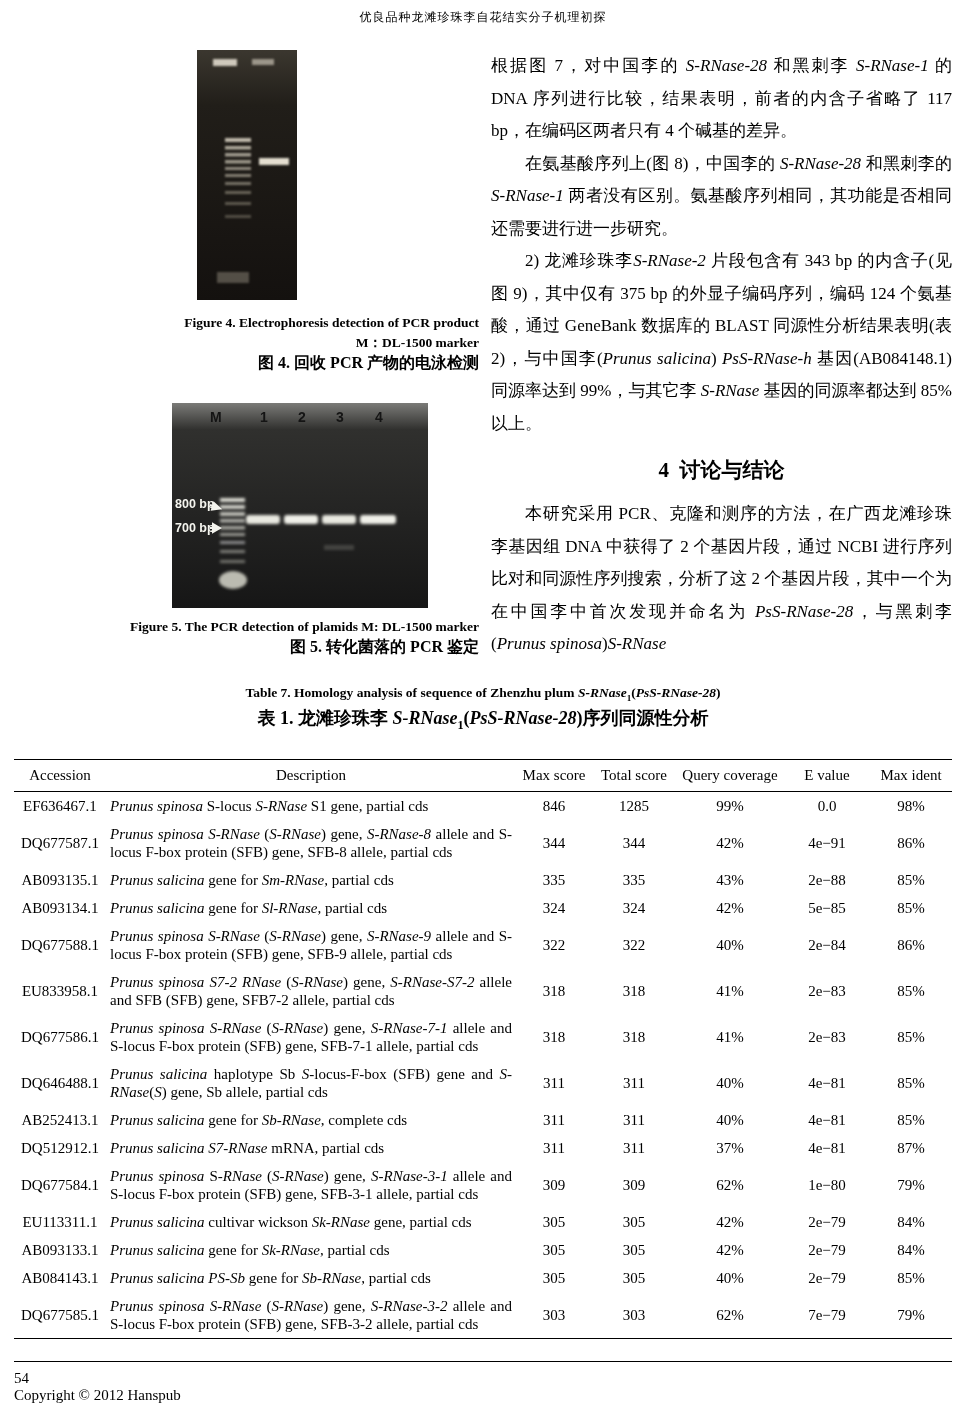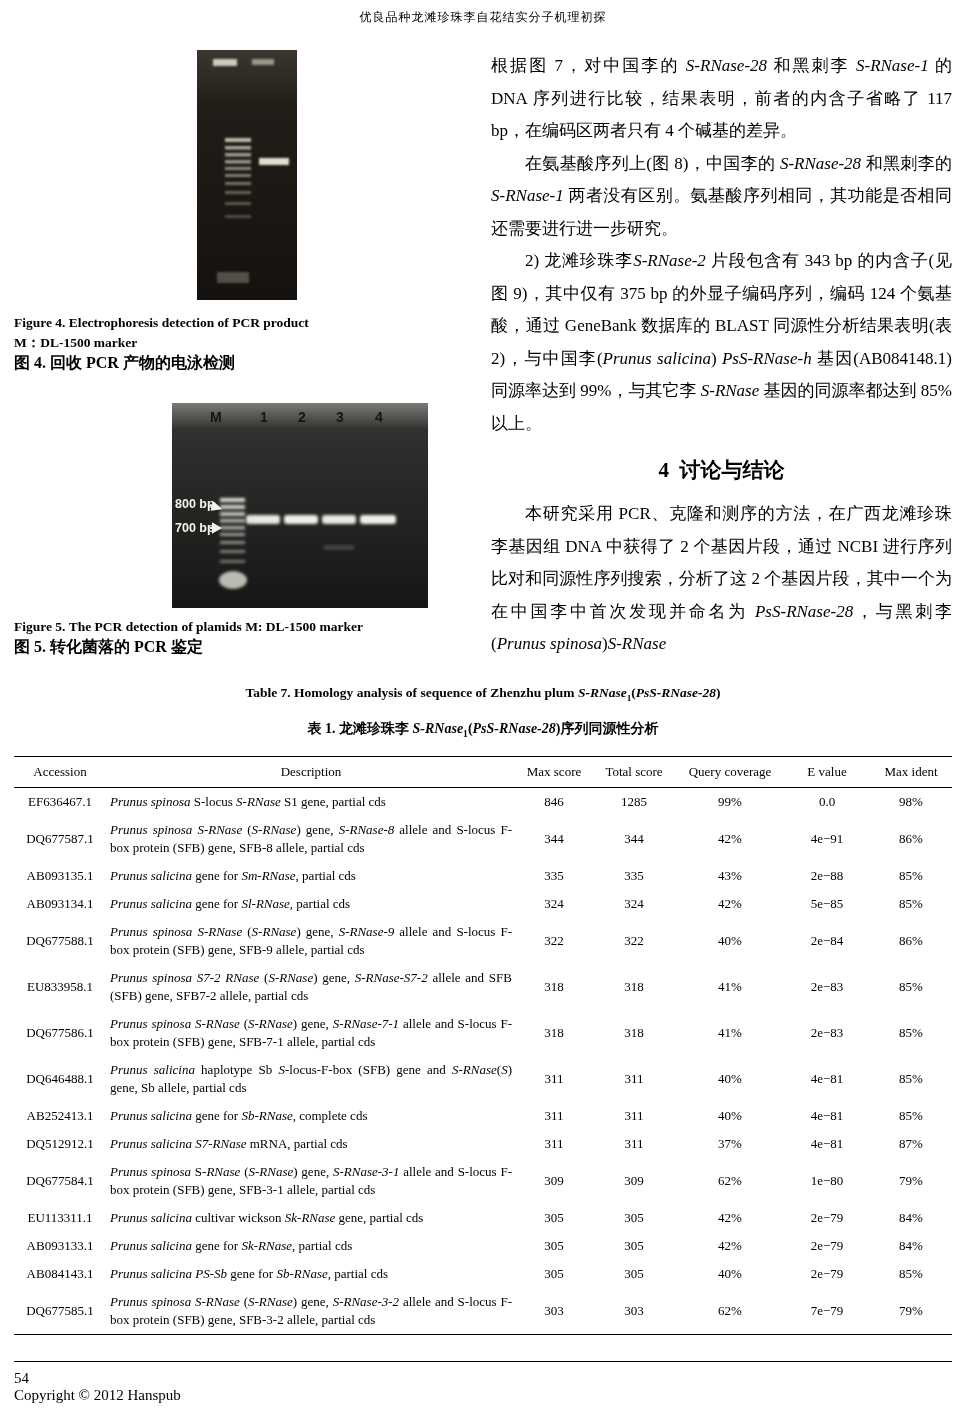--- a/index.html
+++ b/index.html
@@ -15,21 +15,21 @@
     text-align:center; padding-top:9px; font-size:12px; letter-spacing:1px;
   }
 
   .content { display:flex; padding:0 14px; margin-top:24px; }
   .col-left { width:465px; flex:0 0 465px; }
   .col-right { flex:1; margin-left:12px; font-size:17px; line-height:32.5px; text-align:justify; }
 
   .figure { text-align:center; }
   .gel4 { display:inline-block; width:100px; height:250px; line-height:0; }
   .fig-captions { margin-top:9px; }
-  .fig-caption { font-weight:bold; font-size:13.5px; line-height:20px; text-align:left; }
+  .fig-caption { font-weight:bold; font-size:13.5px; line-height:20px; text-align:right; }
   .fig-caption.zh { font-size:16px; }
 
   .fig5 { margin-top:30px; }
   .gel5-wrap { width:256px; height:205px; position:relative; margin-left:158px; line-height:0; }
   .gel5-wrap svg { position:absolute; left:0; top:0; }
   .lane-label {
     position:absolute; top:6px; color:#141414; font-size:14px; font-weight:bold;
     font-family:"Liberation Sans","DejaVu Sans",sans-serif; line-height:16px; z-index:2;
   }
   .bp-label {
@@ -41,23 +41,23 @@
 
   .para { margin:0; }
   .para.indent { text-indent:2em; }
   .section-heading {
     font-size:21px; font-weight:bold; margin:15px 0 13px 0; white-space:pre-wrap;
     line-height:30px; text-align:center; text-indent:0;
   }
 
   .table-block { padding:0 14px; margin-top:22px; }
   .table-caption { text-align:center; font-weight:bold; font-size:13.5px; line-height:19px; }
-  .table-caption.zh { font-size:14px; margin-top:12px; }
-
-  table.homology { width:938px; margin:12px auto 0 auto; border-collapse:collapse; font-size:13px; }
+  .table-caption.zh { font-size:18px; margin-top:2px; }
+
+  table.homology { width:938px; margin:24px auto 0 auto; border-collapse:collapse; font-size:15px; }
   table.homology { border-top:1.5px solid #000; border-bottom:1.5px solid #000; }
   table.homology thead th {
     font-weight:normal; text-align:center; padding:7px 3px; border-bottom:1px solid #000;
   }
   table.homology td { padding:5px 4px; vertical-align:middle; line-height:18px; }
   td.cell-acc { text-align:center; white-space:nowrap; }
   td.cell-desc { text-align:justify; padding-left:6px; padding-right:8px; }
   td.cell-num { text-align:center; white-space:nowrap; }
   col.c-acc { width:92px; } col.c-desc { width:410px; } col.c-max { width:76px; }
   col.c-tot { width:84px; } col.c-qc { width:108px; } col.c-ev { width:86px; } col.c-mi { width:82px; }

